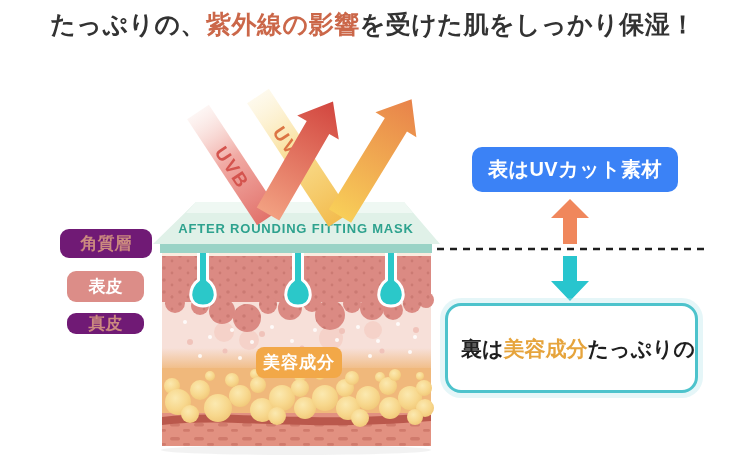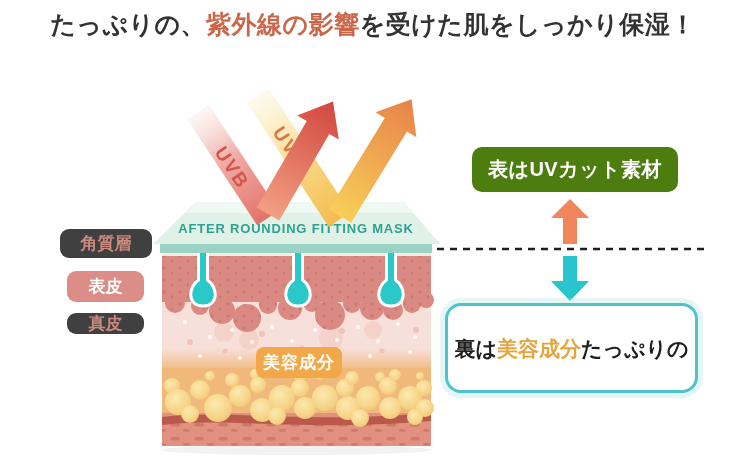--- a/index.html
+++ b/index.html
@@ -9,36 +9,36 @@
   }
   .title{
     position:absolute;top:8px;left:0;width:746px;text-align:center;
     font-size:25px;font-weight:800;color:#323232;letter-spacing:.5px;white-space:nowrap;
   }
   .title .accent{color:#cb6749;margin-top:16px;}
   .layer-badge{
     position:absolute;border-radius:9px;text-align:center;
     font-size:17px;font-weight:700;display:flex;align-items:center;justify-content:center;
   }
-  .badge-light{background:#404040;color:#cb8a7f;}
+  .badge-light{background:#701a75;color:#cb8a7f;}
   .badge-dark{background:#dc8d88;color:#ffffff;text-align:center;}
   .ingredient-badge{
     position:absolute;left:256px;top:347px;width:86px;height:31px;background:#f2a848;
     border-radius:8px;color:#fff;font-size:17px;font-weight:700;display:flex;
     align-items:center;justify-content:center;letter-spacing:1px;
   }
   .uv-callout{
-    position:absolute;left:472px;top:147px;width:206px;height:45px;background:#4d7c0f;
+    position:absolute;left:472px;top:147px;width:206px;height:45px;background:#3b82f6;
     border-radius:10px;color:#ffffff;font-size:20px;font-weight:800;display:flex;
     align-items:center;justify-content:center;letter-spacing:.5px;
   }
   .pack-callout{
     position:absolute;left:445px;top:303px;width:247px;height:84px;background:#ffffff;
     border:3px solid #4dc3cc;border-radius:16px;box-shadow:0 0 0 5px rgba(170,225,232,.30);
-    display:flex;flex-direction:column;align-items:center;justify-content:center;
+    display:flex;align-items:center;justify-content:flex-end;
     font-size:21px;font-weight:800;color:#1f1f1f;line-height:33px;white-space:nowrap;
   }
   .pack-callout .accent{color:#e6a43c;}
   svg text{font-family:"Liberation Sans","DejaVu Sans",sans-serif;}
 </style>
 </head>
 <body>
 
 <div class="canvas">
 

